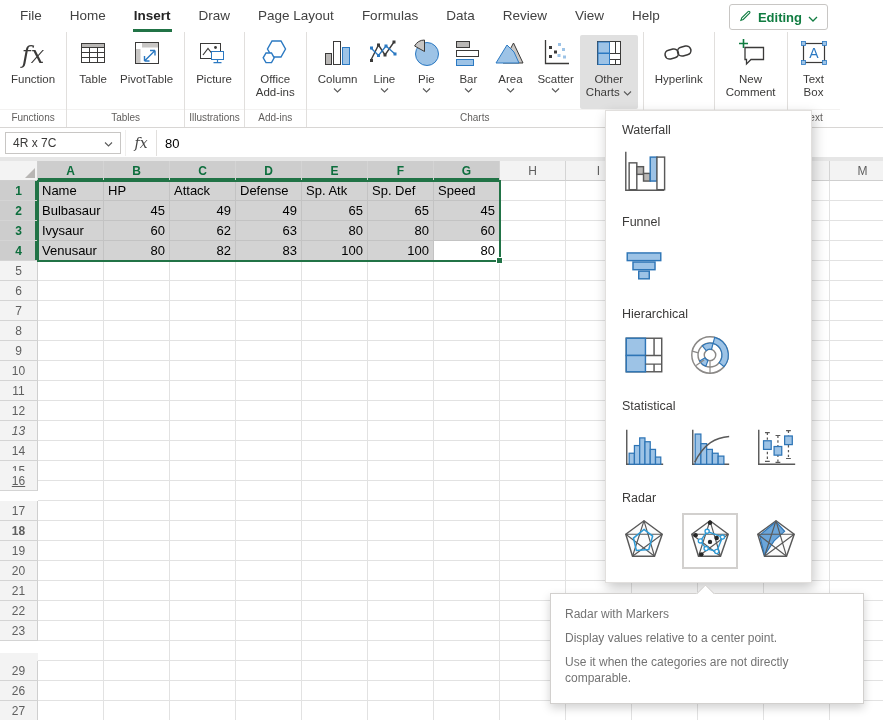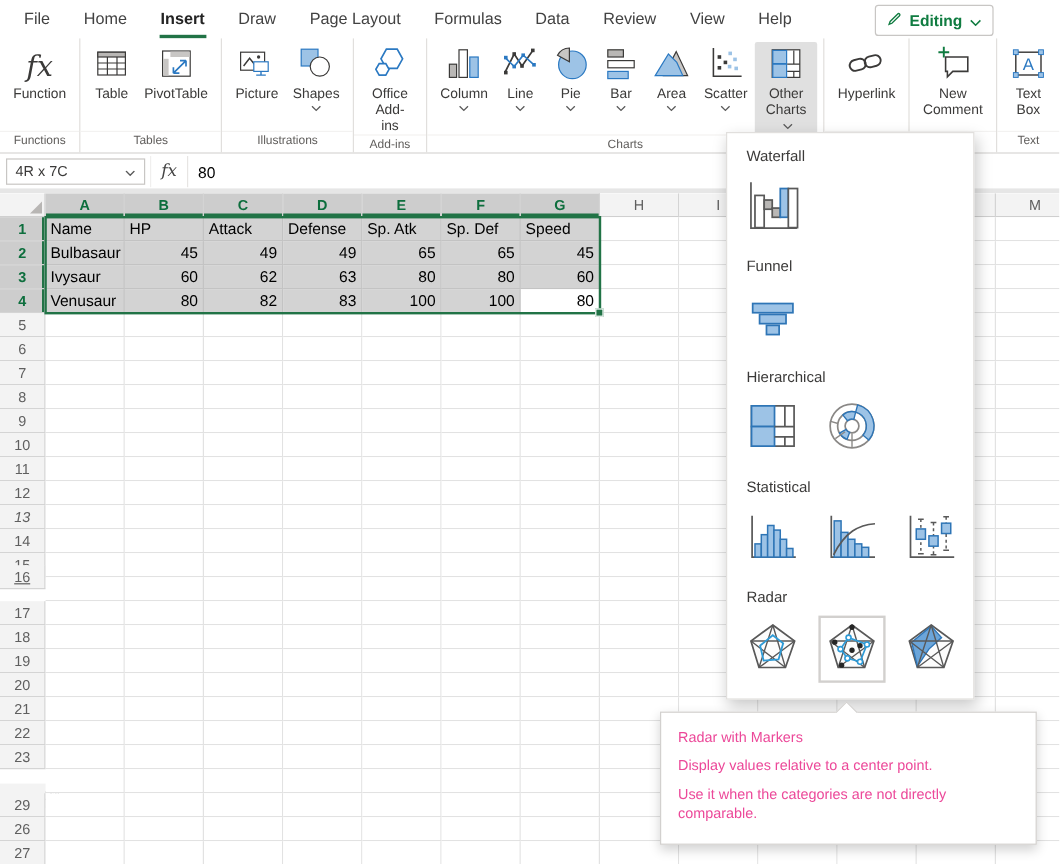--- a/index.html
+++ b/index.html
@@ -57,21 +57,21 @@
   
   .chart-menu{position:absolute;left:605px;top:110px;width:207px;height:473px;background:#fff;border:1px solid #e1dfdd;
               box-shadow:2px 5px 12px rgba(0,0,0,.22);z-index:10;box-sizing:border-box;padding-top:2px;overflow:hidden;}
   .menu-label{font-size:12.5px;color:#3b3a39;margin:10px 0 0 16px;}
   .menu-row{display:flex;gap:20px;padding:13px 0 9px 15px;}
   .menu-item{width:46px;height:46px;display:flex;align-items:center;justify-content:center;cursor:pointer;}
   .menu-item.selected{outline:2px solid #d2d0ce;outline-offset:3px;}
 
   
   .chart-tooltip{position:absolute;left:550px;top:593px;width:314px;box-sizing:border-box;background:#fff;border:1px solid #d2d0ce;
-                 box-shadow:0 4px 9px rgba(0,0,0,.18);z-index:11;padding:4px 14px 9px;font-size:12px;color:#ec4899;}
+                 box-shadow:0 4px 9px rgba(0,0,0,.18);z-index:11;padding:4px 14px 9px;font-size:12px;color:#737373;}
   .chart-tooltip p{margin:8px 0;line-height:16px;}
   .tt-caret{position:absolute;top:-7px;left:148px;width:12px;height:12px;background:#fff;border-left:1px solid #d2d0ce;border-top:1px solid #d2d0ce;transform:rotate(45deg);}
 </style>
 </head>
 <body>
 
 <div class="app">
 
   <div class="tabbar">
     <div class="tab">File</div>
@@ -139,34 +139,20 @@
             <div class="ricon">
               <span><svg width="32" height="30" viewBox="0 0 32 30">
                   <rect x="2.5" y="5.5" width="20" height="15" fill="#fff" stroke="#3b3a39"></rect>
                   <circle cx="17.5" cy="9.5" r="1.4" fill="#3b3a39"></circle>
                   <path d="M5 17 L10 10.5 L14 15.5" fill="none" stroke="#3b3a39" stroke-width="1.2"></path>
                   <rect x="13.5" y="13.5" width="12" height="8" fill="#fff" stroke="#2b79c2"></rect>
                   <path d="M19.5 21.5 v2.8 M15.5 24.6 h8" stroke="#2b79c2" fill="none" stroke-width="1.2"></path>
                 </svg></span>
             </div>
             <div class="rlabel">Picture</div>
-          </div>
-          <div class="rbtn">
-            <div class="ricon">
-              <span><svg width="30" height="30" viewBox="0 0 30 30">
-                  <rect x="3" y="3" width="14" height="14" fill="#9dc3e6" stroke="#2b79c2"></rect>
-                  <circle cx="18.5" cy="17.5" r="8" fill="#fff" stroke="#3b3a39"></circle>
-                </svg></span>
-            </div>
-            <div class="rlabel">Shapes</div>
-            <div class="rchev">
-              <svg width="9" height="5" viewBox="0 0 9 5">
-                <path d="M1 .5 L4.5 4 L8 .5" fill="none" stroke="#5a5a5a" stroke-width="1.1"></path>
-              </svg>
-            </div>
           </div>
         </div>
         <div class="rgroup-label">Illustrations</div>
       </div>
       <div class="rgroup">
         <div class="rbuttons">
           <div class="rbtn">
             <div class="ricon">
               <span><svg width="32" height="32" viewBox="0 0 32 32">
                   <path d="M13 4 L22 4 L26.5 12 L22 20 L13 20 L8.5 12 Z" fill="#fff" stroke="#2b79c2" stroke-width="1.4"></path>
@@ -392,21 +378,21 @@
       <div class="rowhdr" style="top: 160px; height: 20px;">8</div>
       <div class="rowhdr" style="top: 180px; height: 20px;">9</div>
       <div class="rowhdr" style="top: 200px; height: 20px;">10</div>
       <div class="rowhdr" style="top: 220px; height: 20px;">11</div>
       <div class="rowhdr" style="top: 240px; height: 20px;">12</div>
       <div class="rowhdr" style="top: 260px; height: 20px; font-style: italic;">13</div>
       <div class="rowhdr" style="top: 280px; height: 20px;">14</div>
       <div class="rowhdr" style="top: 300px; height: 20px;">15</div>
       <div class="rowhdr" style="top: 310px; height: 20px; text-decoration: underline;">16</div>
       <div class="rowhdr" style="top: 340px; height: 20px;">17</div>
-      <div class="rowhdr" style="top: 360px; height: 20px;">18</div>
+      <div class="rowhdr" style="top: 360px; height: 20px; font-weight: bold;">18</div>
       <div class="rowhdr" style="top: 380px; height: 20px;">19</div>
       <div class="rowhdr" style="top: 400px; height: 20px;">20</div>
       <div class="rowhdr" style="top: 420px; height: 20px;">21</div>
       <div class="rowhdr" style="top: 440px; height: 20px;">22</div>
       <div class="rowhdr" style="top: 460px; height: 20px;">23</div>
       <div class="rowhdr" style="top: 492px; height: 20px; padding-left: 44px;">24</div>
       <div class="rowhdr" style="top: 500px; height: 20px;">29</div>
       <div class="rowhdr" style="top: 520px; height: 20px;">26</div>
       <div class="rowhdr" style="top: 540px; height: 20px;">27</div>
       <div class="cell sel" style="left: 38px; top: 20px; width: 66px; height: 20px;">Name</div>

